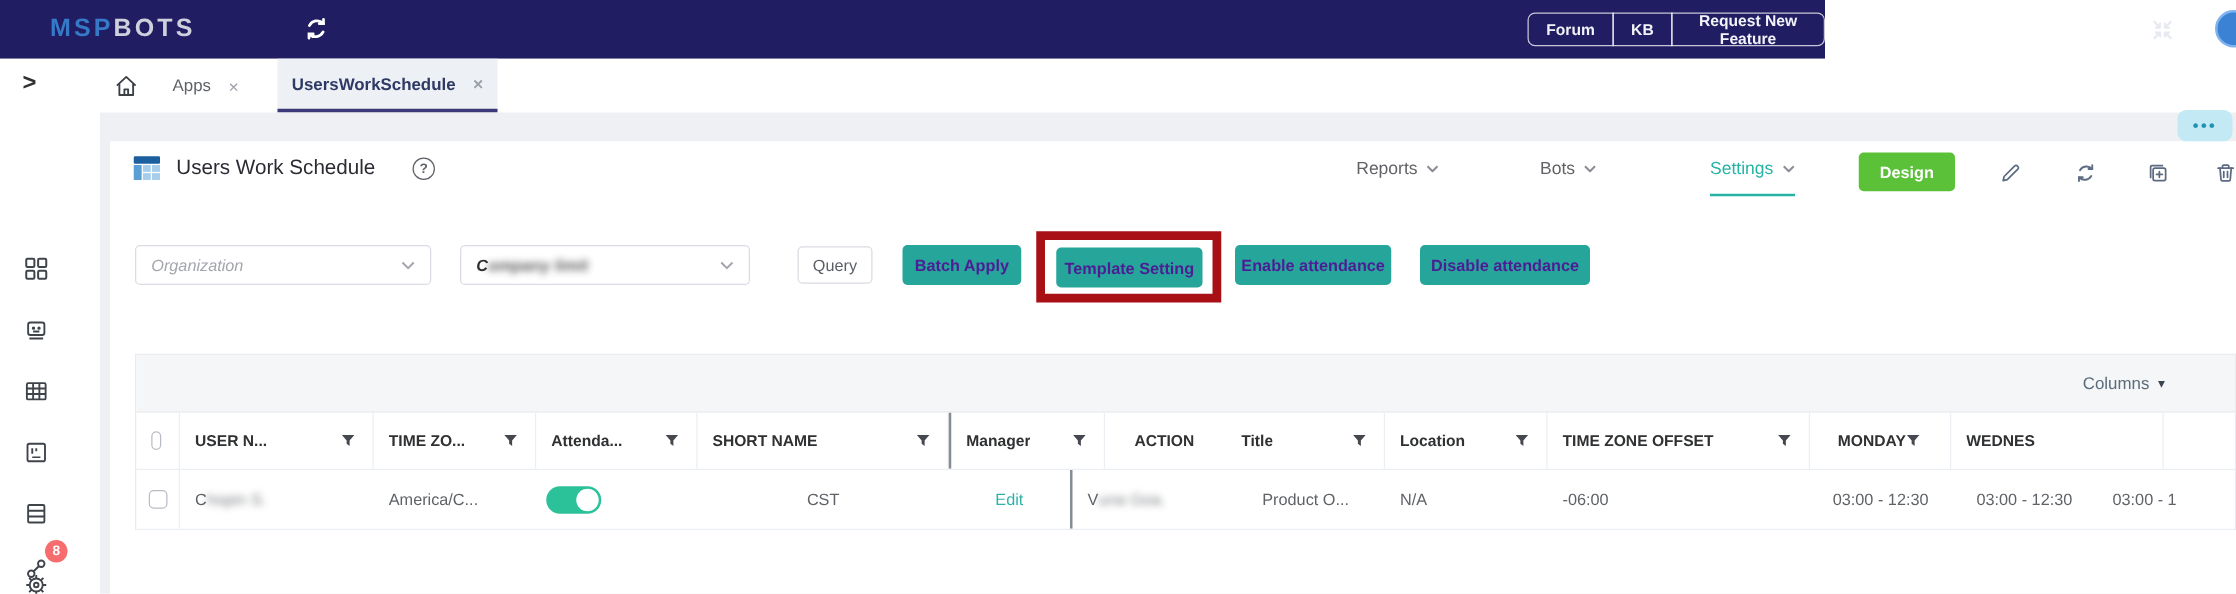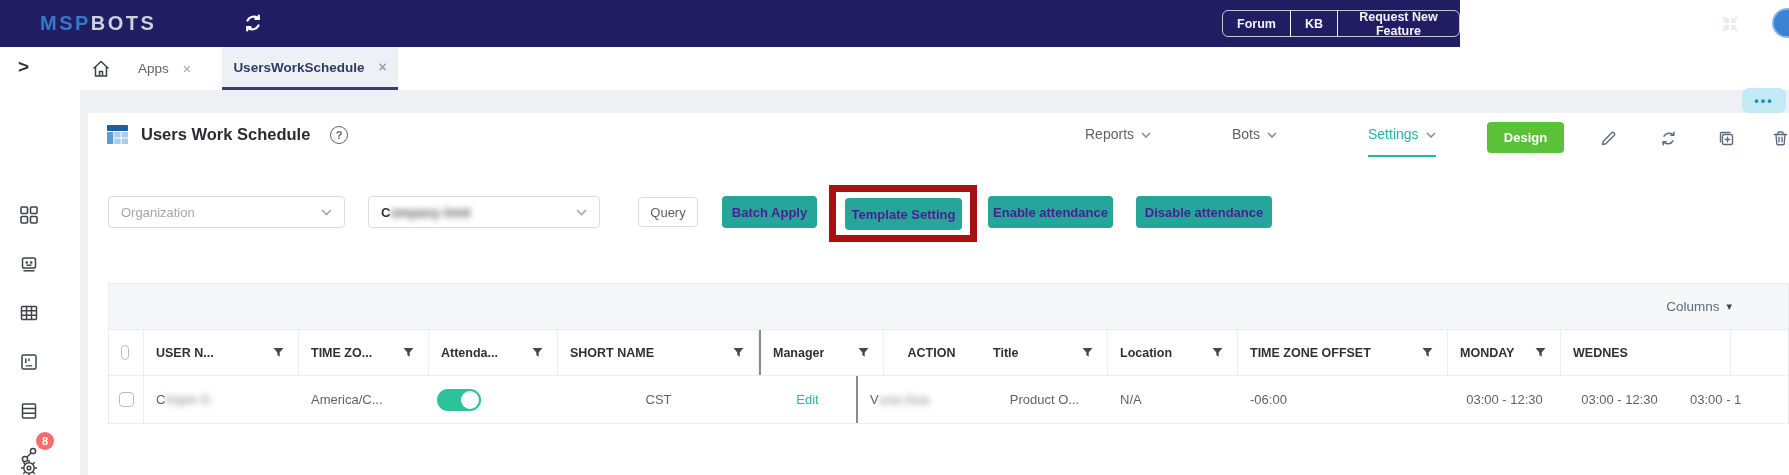--- a/index.html
+++ b/index.html
@@ -37,38 +37,38 @@
   .badge { position:absolute; left:36px; top:342px; min-width:18px; height:18px; border-radius:9px; background:#f76c6c;
            color:#fff; font-size:11px; font-weight:700; display:flex; align-items:center; justify-content:center; padding:0 4px; }
 
   
   .content-bg { left:80px; top:90px; width:1709px; height:385px; background:#eef0f4; }
   .card { left:88px; top:113px; width:1701px; height:362px; background:#ffffff; }
   .more-pill { left:1742px; top:88px; width:44px; height:25px; background:#c2e9f4; border-radius:7px; cursor:pointer;
                display:flex; align-items:center; justify-content:center; color:#2093b3; font-size:13px; font-weight:800; letter-spacing:2px; }
 
   .title-ic { left:106px; top:123px; width:23px; height:23px; }
-  .page-title { left:141px; top:125px; font-size:16.5px; font-weight:700; color:#2b2b33; }
+  .page-title { left:141px; top:125px; font-size:16.5px; font-weight:400; color:#2b2b33; }
   .help-ic { left:330px; top:126px; width:18px; height:18px; border:1.6px solid #5f6368; border-radius:50%;
              display:flex; align-items:center; justify-content:center; color:#5f6368; font-size:11px; font-weight:700; cursor:pointer; }
 
   .hdr-nav { top:126px; display:flex; align-items:center; gap:7px; font-size:14px; color:#606266; cursor:pointer;
              padding-bottom:13px; }
   .hdr-nav.active { color:#26b3a4; border-bottom:2px solid #26b3a4; }
   .hdr-nav svg { margin-top:2px; }
   .nav-reports { left:1085px; } .nav-bots { left:1232px; } .nav-settings { left:1368px; }
 
   .design-btn { left:1487px; top:122px; width:77px; height:31px; background:#5bc139; border:none; border-radius:4px;
                 color:#fff; font-size:13px; font-weight:600; cursor:pointer; }
   .tool-ic { top:130px; width:17px; height:17px; cursor:pointer; }
   .ic-pencil { left:1600px; } .ic-sync { left:1660px; } .ic-copy { left:1718px; } .ic-trash { left:1772px; }
 
   
   .select { top:196px; height:32px; background:#fff; border:1px solid #d9dce3; border-radius:4px;
-            display:flex; align-items:center; justify-content:space-between; padding:0 12px; font-size:13px; cursor:pointer; }
+            display:flex; align-items:center; justify-content:space-between; padding:0 12px; font-size:13px; cursor:pointer;font-style:italic; }
   .sel-org { left:108px; width:237px; color:#a3a6ad; }
   .sel-company { left:368px; width:232px; color:#303133; font-weight:600; }
   .query-btn { left:638px; top:197px; width:60px; height:30px; background:#fff; border:1px solid #d9dce3; border-radius:4px;
                color:#5a5e66; font-size:13px; cursor:pointer; }
   .teal-btn { top:196px; height:32px; background:#26a69a; border:none; border-radius:4px; color:#4c1d95; font-size:13px;
               font-weight:600; cursor:pointer; }
   .btn-batch { left:722px; width:95px; }
   .btn-template { left:845px; top:198px; width:117px; }
   .btn-enable { left:988px; width:125px; }
   .btn-disable { left:1136px; width:136px; }
@@ -343,21 +343,21 @@
         <svg width="11" height="11" viewBox="0 0 11 11">
           <path d="M0.5 1 h10 L6.7 5.4 v4.4 L4.3 8 V5.4 Z" fill="#45494f"></path>
         </svg>
       </div>
       <div class="th-cell" style="width: 210px;">
         <span class="th-label">TIME ZONE OFFSET</span>
         <svg width="11" height="11" viewBox="0 0 11 11">
           <path d="M0.5 1 h10 L6.7 5.4 v4.4 L4.3 8 V5.4 Z" fill="#45494f"></path>
         </svg>
       </div>
-      <div class="th-cell" style="width: 113px;">
+      <div class="th-cell" style="width: 113px; justify-content: center;">
         <span class="th-label">MONDAY</span>
         <svg width="11" height="11" viewBox="0 0 11 11">
           <path d="M0.5 1 h10 L6.7 5.4 v4.4 L4.3 8 V5.4 Z" fill="#45494f"></path>
         </svg>
       </div>
       <div class="th-cell" style="width: 170px;">
         <span class="th-label">WEDNES</span>
       </div>
     </div>
   <div class="trow" id="tbody-row">

